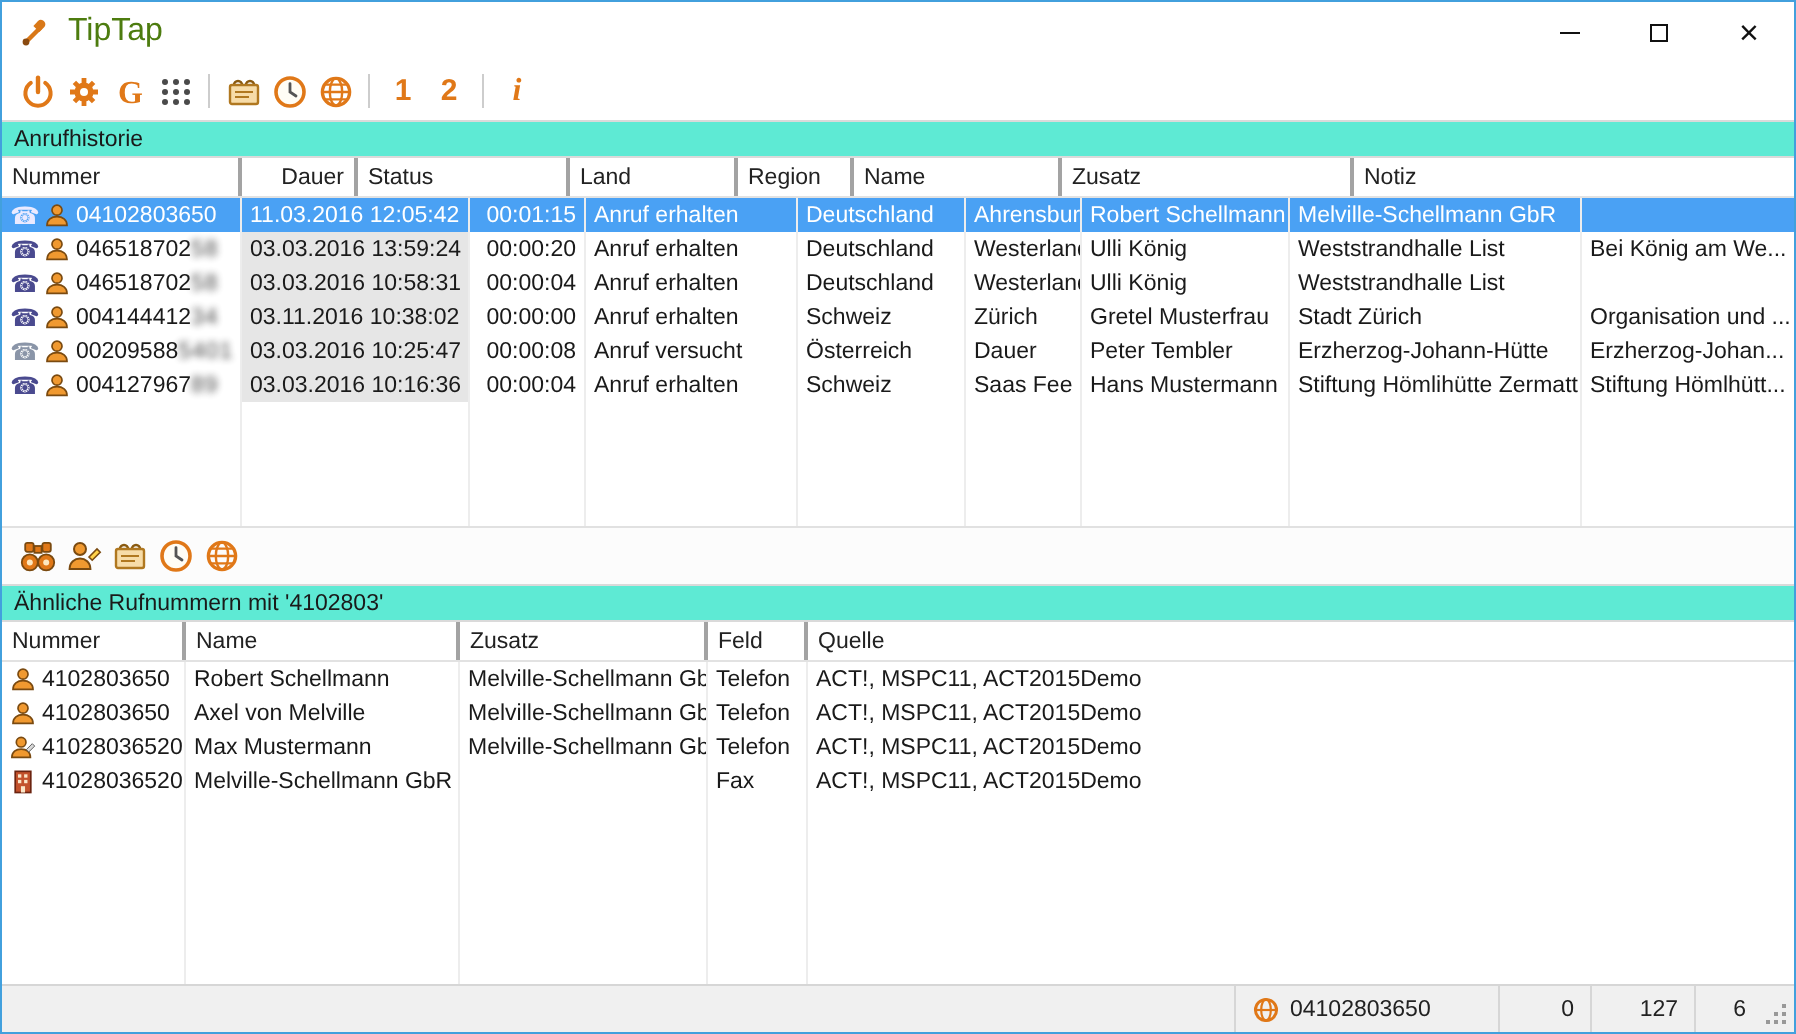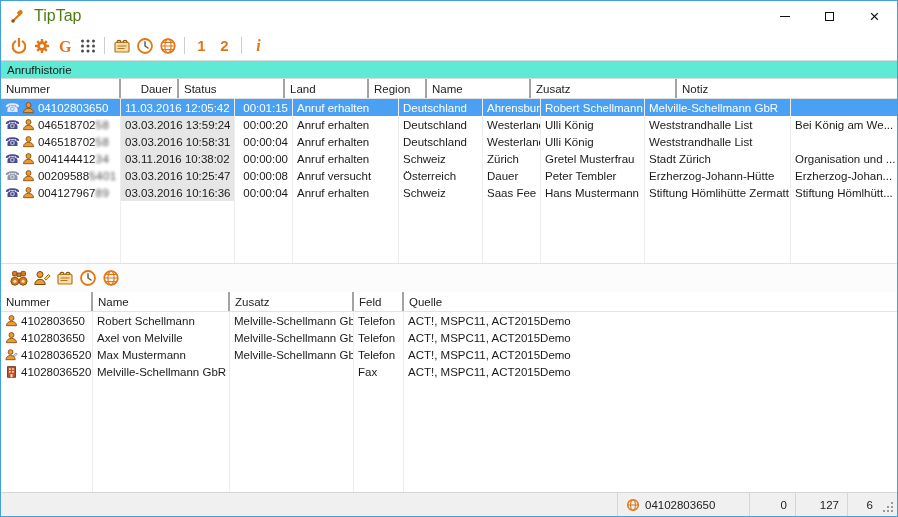--- a/index.html
+++ b/index.html
@@ -372,20 +372,23 @@
     </div>
     <div class="tbtn">
       <svg viewBox="0 0 18 18">
         <circle cx="9" cy="9" r="6.8" fill="none" stroke="#E07818" stroke-width="1.7"></circle>
         <ellipse cx="9" cy="9" rx="3.1" ry="6.8" fill="none" stroke="#E07818" stroke-width="1.2"></ellipse>
         <path d="M2.3 9h13.4M3.3 5.3h11.4M3.3 12.7h11.4" stroke="#E07818" stroke-width="1.2" fill="none"></path>
       </svg>
     </div>
   </div>
 
+  <div class="strip">
+    <span>Ähnliche Rufnummern mit '4102803'</span>
+  </div>
 
   <div class="table t2">
     <div class="thead">
         <div class="hcell c-nummer">
           <span>Nummer</span>
         </div>
         <div class="hcell c-name">
           <span>Name</span>
         </div>
         <div class="hcell c-zusatz">

